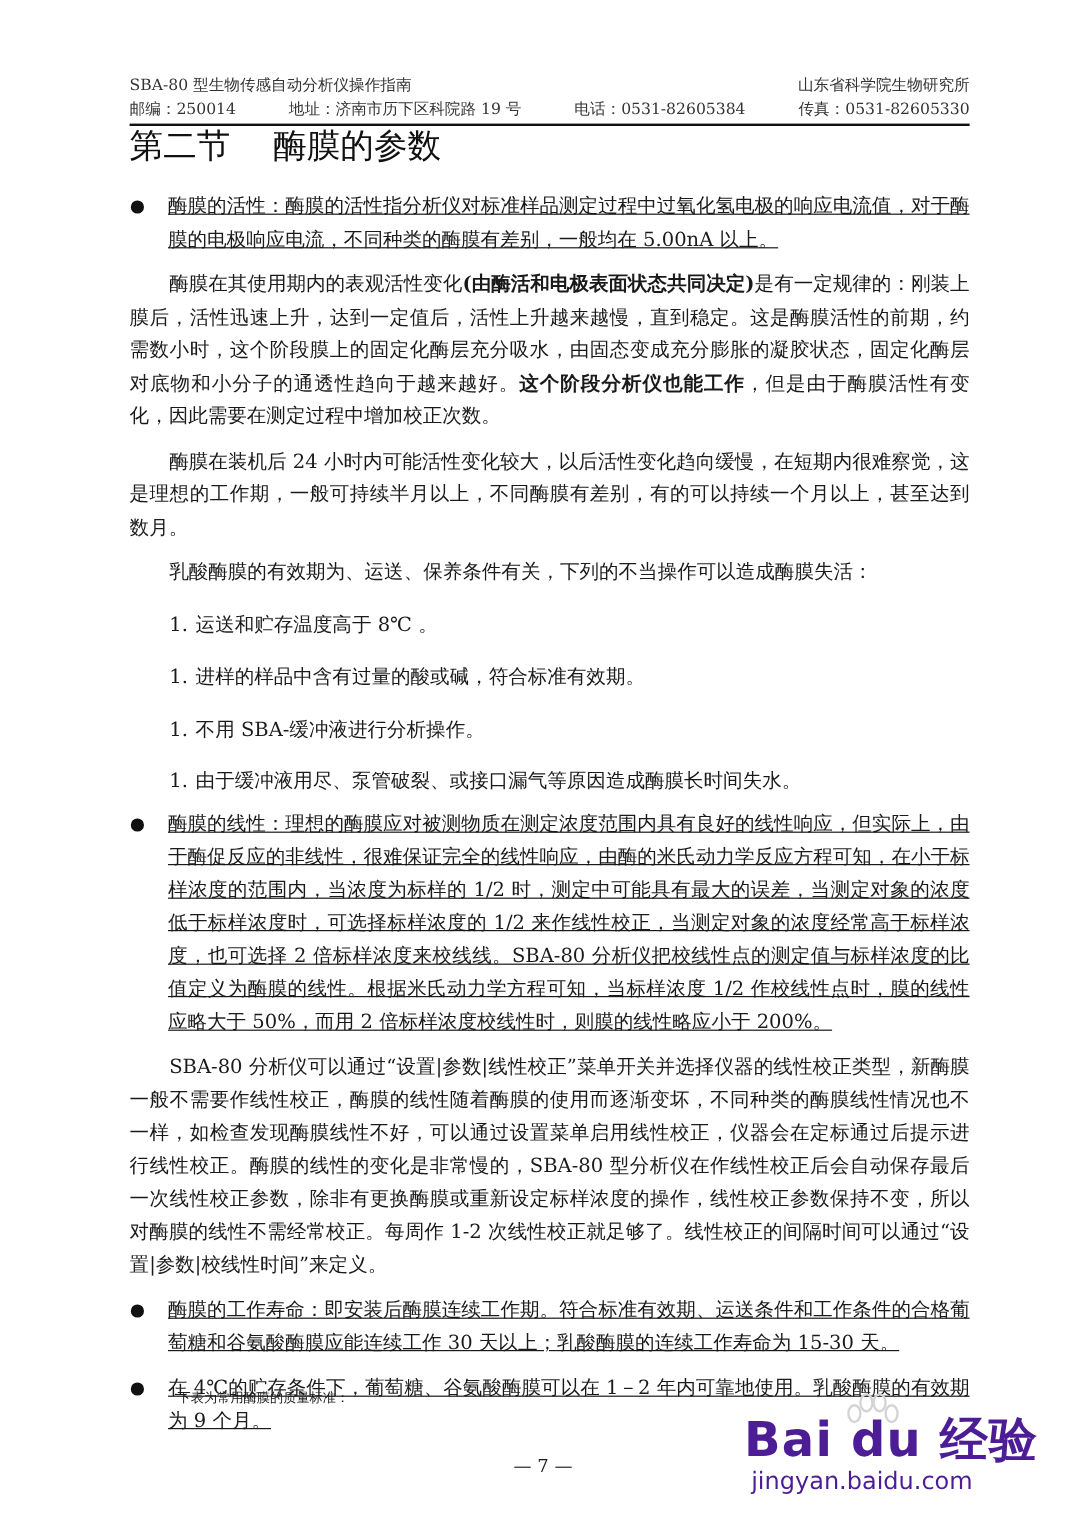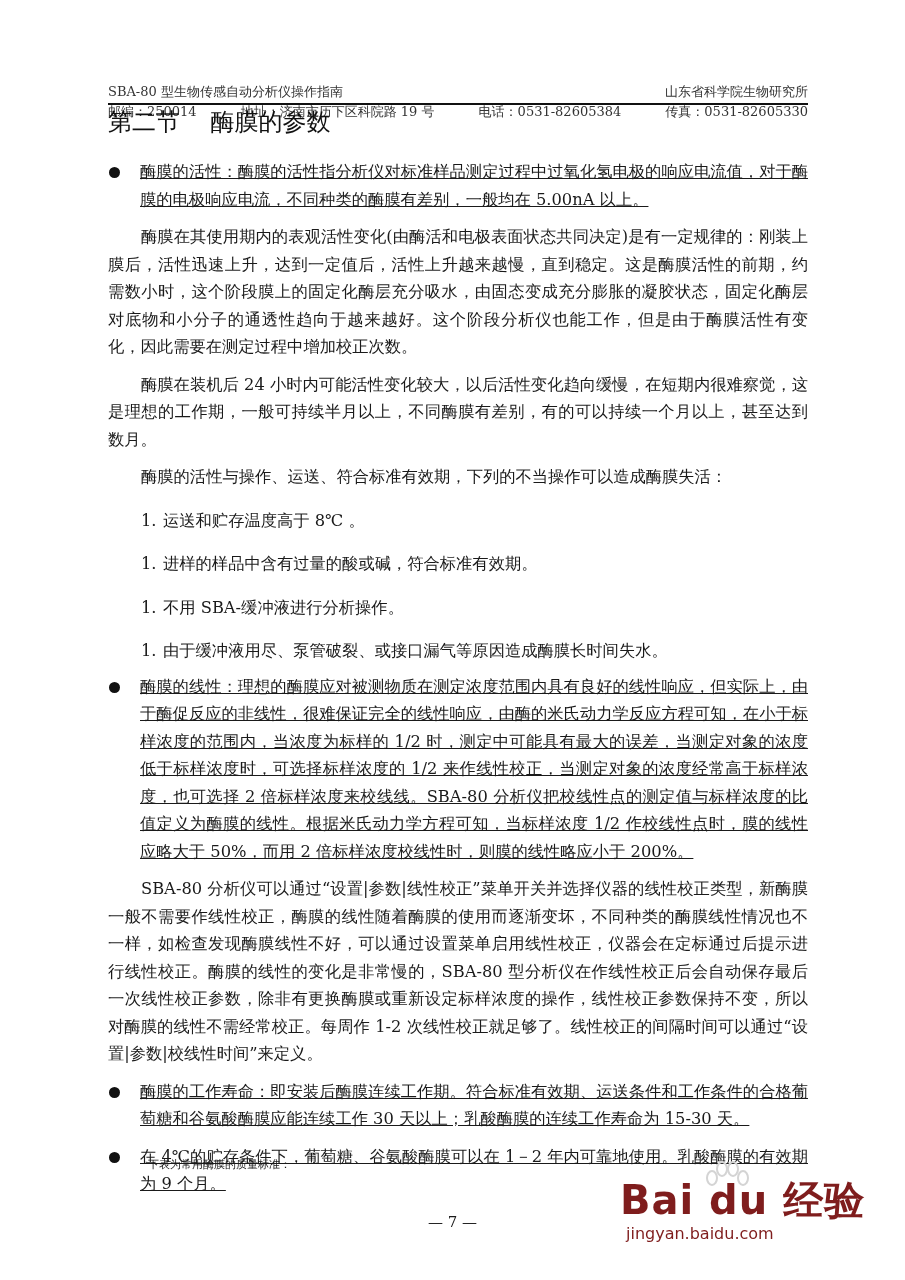--- a/index.html
+++ b/index.html
@@ -1,35 +1,35 @@
 <!DOCTYPE html>
 <html><head>
 <meta charset="utf-8">
 <style>
   html, body { margin: 0; padding: 0; background: #ffffff; }
   body { width: 905px; height: 1280px; position: relative; overflow: hidden;
          font-family: "DejaVu Serif", "Liberation Serif", serif; color: #1a1a1a; }
   .hdr { position: absolute; left: 108px; width: 700px; font-size: 13px; color: #333; }
   .hdr-row { display: flex; justify-content: space-between; height: 20px; line-height: 20px; }
-  .hdr-row span { white-space: nowrap; margin-top: 20px; }
+  .hdr-row span { white-space: nowrap; }
   .rule { position: absolute; left: 108px; top: 103px; width: 700px; height: 0; border-top: 2px solid #111; }
-  .section-title { position: absolute; left: 108px; top: 106px; font-size: 24px; line-height: 32px; white-space: pre; color: #111; }
+  .section-title { position: absolute; left: 108px; top: 106px; font-size: 28px; line-height: 32px; white-space: pre; color: #111; }
   .content { position: absolute; left: 108px; top: 158px; width: 700px; font-size: 16.3px; line-height: 27.5px; text-align: justify; }
   .bullet { position: relative; padding-left: 32px; margin: 0 0 10px 0; text-decoration: underline; }
   .bullet .dot { position: absolute; left: 1px; top: 9px; width: 11px; height: 11px; border-radius: 50%; background: #111; }
   .para { text-indent: 33px; margin: 0 0 10px 0; }
   .item { padding-left: 33px; margin: 16px 0 8px 0; }
   .item .num { display: inline-block; width: 22px; }
-  b { font-weight: normal; }
+  b { font-weight: bold; }
   .footer-note { position: absolute; left: 148px; top: 1157px; font-size: 11px; }
   .page-num { position: absolute; left: 0; width: 905px; top: 1213px; text-align: center; font-size: 15px; }
-  .watermark { position: absolute; left: 620px; top: 1160px; width: 280px; height: 110px; color: #7f1d1d;
+  .watermark { position: absolute; left: 620px; top: 1160px; width: 280px; height: 110px; color: #4c1d95;
                font-family: "DejaVu Sans", "Liberation Sans", sans-serif; }
   .wm-logo { font-size: 40px; font-weight: bold; letter-spacing: 1px; line-height: 44px; padding-top: 18px; }
-  .wm-url { font-size: 16px; line-height: 24px; padding-left: 6px; }
+  .wm-url { font-size: 20px; line-height: 24px; padding-left: 6px; }
   .wm-paw { position: absolute; left: 82px; top: 0; width: 50px; height: 30px; }
 </style>
 </head>
 <body>
 
 <div class="hdr" style="top:62px;">
   <div class="hdr-row">
     <span>SBA-80 型生物传感自动分析仪操作指南</span>
     <span>山东省科学院生物研究所</span>
   </div>
@@ -48,21 +48,21 @@
 
   <div class="bullet">
     <span class="dot"></span>
     <span>酶膜的活性：酶膜的活性指分析仪对标准样品测定过程中过氧化氢电极的响应电流值，对于酶膜的电极响应电流，不同种类的酶膜有差别，一般均在 5.00nA 以上。</span>
   </div>
 
   <p class="para"><span>酶膜在其使用期内的表观活性变化</span><b>(由酶活和电极表面状态共同决定)</b><span>是有一定规律的：刚装上膜后，活性迅速上升，达到一定值后，活性上升越来越慢，直到稳定。这是酶膜活性的前期，约需数小时，这个阶段膜上的固定化酶层充分吸水，由固态变成充分膨胀的凝胶状态，固定化酶层对底物和小分子的通透性趋向于越来越好。</span><b>这个阶段分析仪也能工作</b><span>，但是由于酶膜活性有变化，因此需要在测定过程中增加校正次数。</span></p>
 
   <p class="para">酶膜在装机后 24 小时内可能活性变化较大，以后活性变化趋向缓慢，在短期内很难察觉，这是理想的工作期，一般可持续半月以上，不同酶膜有差别，有的可以持续一个月以上，甚至达到数月。</p>
 
-  <p class="para">酶膜的活性与操作、运送、符合标准有效期，下列的不当操作可以造成酶膜失活：</p>
+  <p class="para">乳酸酶膜的有效期为、运送、保养条件有关，下列的不当操作可以造成酶膜失活：</p>
 
   <div class="item"><span class="num">1.</span><span>运送和贮存温度高于 8℃ 。</span></div>
   <div class="item"><span class="num">1.</span><span>进样的样品中含有过量的酸或碱，符合标准有效期。</span></div>
   <div class="item"><span class="num">1.</span><span>不用 SBA-缓冲液进行分析操作。</span></div>
   <div class="item"><span class="num">1.</span><span>由于缓冲液用尽、泵管破裂、或接口漏气等原因造成酶膜长时间失水。</span></div>
 
   <div class="bullet">
     <span class="dot"></span>
     <span>酶膜的线性：理想的酶膜应对被测物质在测定浓度范围内具有良好的线性响应，但实际上，由于酶促反应的非线性，很难保证完全的线性响应，由酶的米氏动力学反应方程可知，在小于标样浓度的范围内，当浓度为标样的 1/2 时，测定中可能具有最大的误差，当测定对象的浓度低于标样浓度时，可选择标样浓度的 1/2 来作线性校正，当测定对象的浓度经常高于标样浓度，也可选择 2 倍标样浓度来校线线。SBA-80 分析仪把校线性点的测定值与标样浓度的比值定义为酶膜的线性。根据米氏动力学方程可知，当标样浓度 1/2 作校线性点时，膜的线性应略大于 50%，而用 2 倍标样浓度校线性时，则膜的线性略应小于 200%。</span>
   </div>

